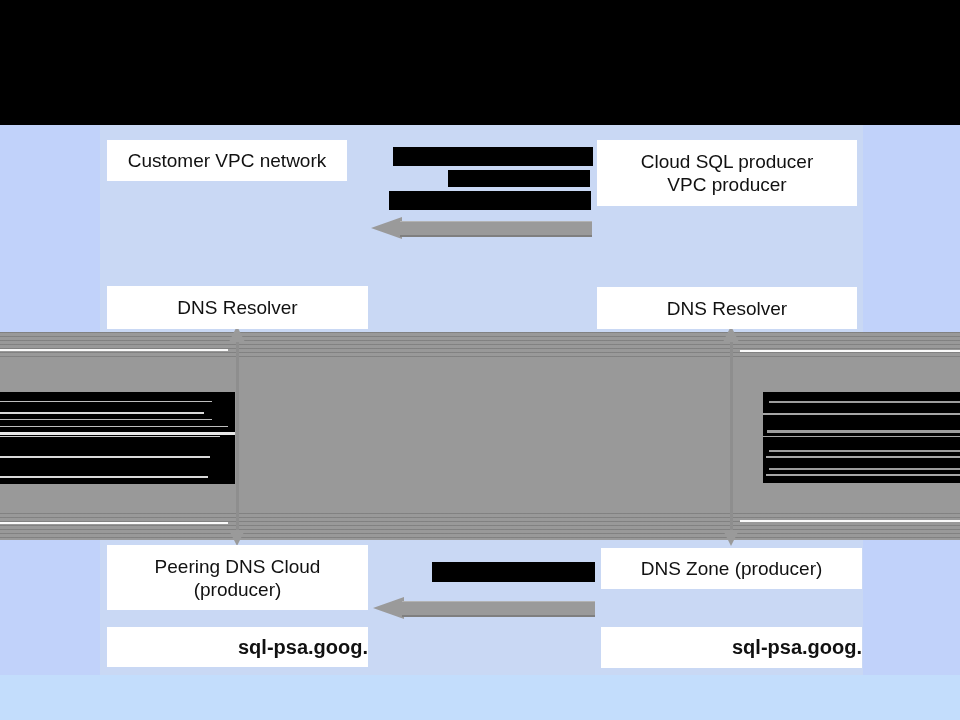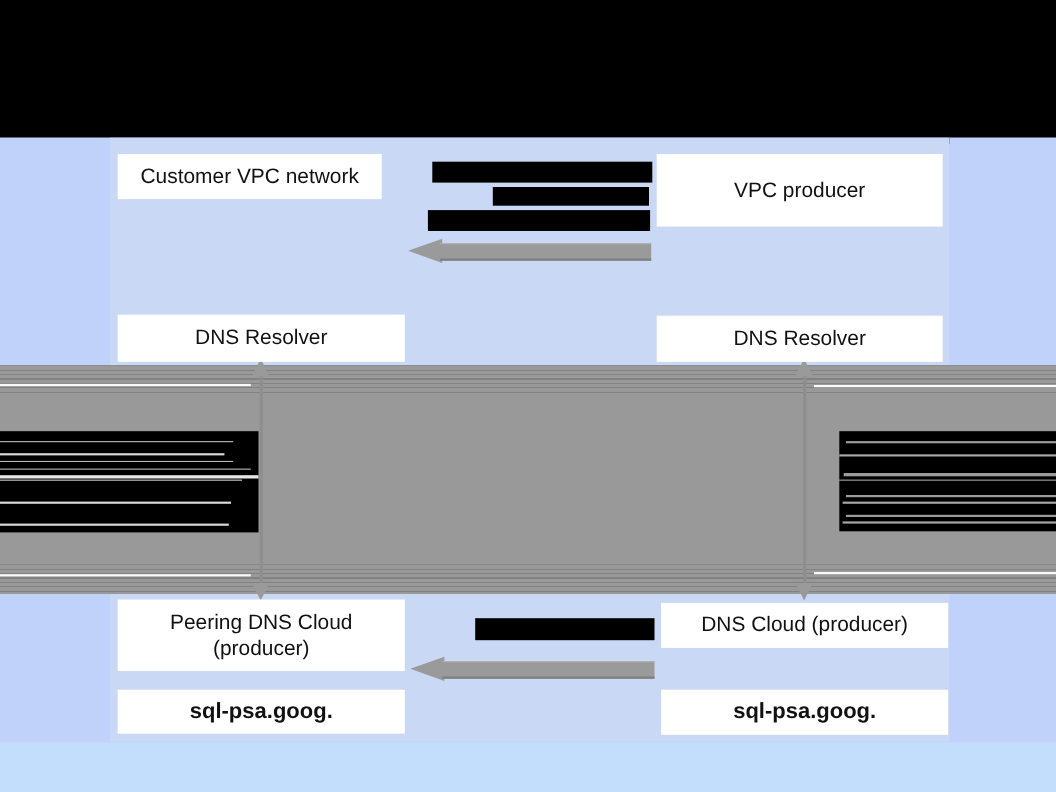--- a/index.html
+++ b/index.html
@@ -22,21 +22,21 @@
   }
   #stripes-top{top:332px;}
   #stripes-bottom{top:513px;height:27px;}
   .white-line{background:#fafafa;height:2px;}
   
   .box{
     background:#ffffff;color:#111111;
     display:flex;flex-direction:column;align-items:center;justify-content:center;
     text-align:center;font-size:19px;line-height:23px;
   }
-  .box.bold{font-weight:700;font-size:20px;}
+  .box.bold{font-weight:700;font-size:20px;align-items:flex-end;}
   
   .h-arrow-body{background:#9a9a9a;border-top:1px solid #b3b3b3;border-bottom:2px solid #7f7f7f;}
   .h-arrow-tip{width:0;height:0;border-top:11px solid transparent;border-bottom:11px solid transparent;border-right:31px solid #9a9a9a;}
   
   .v-shaft{width:3px;background:#8e8e8e;}
   .v-head-up{width:0;height:0;border-left:8px solid transparent;border-right:8px solid transparent;border-bottom:16px solid #9a9a9a;}
   .v-head-down{width:0;height:0;border-left:8px solid transparent;border-right:8px solid transparent;border-top:16px solid #9a9a9a;}
 </style>
 </head>
 <body>
@@ -69,38 +69,39 @@
   <div class="abs h-arrow-body" style="left:400px;top:221px;width:192px;height:13px;"></div>
 
   <div class="abs h-arrow-tip" style="left:373px;top:597px;"></div>
   <div class="abs h-arrow-body" style="left:402px;top:601px;width:193px;height:13px;"></div>
 
   <div class="abs box" style="left:107px;top:140px;width:240px;height:41px;">
     <span>Customer VPC network</span>
   </div>
 
   <div class="abs box" style="left:597px;top:140px;width:260px;height:66px;">
+    <span>Cloud SQL producer</span>
     <span>VPC producer</span>
   </div>
 
   <div class="abs box" style="left:107px;top:286px;width:261px;height:43px;">
     <span>DNS Resolver</span>
   </div>
 
   <div class="abs box" style="left:597px;top:287px;width:260px;height:42px;">
     <span>DNS Resolver</span>
   </div>
 
   <div class="abs box" style="left:107px;top:545px;width:261px;height:65px;">
     <span>Peering DNS Cloud</span>
     <span>(producer)</span>
   </div>
 
   <div class="abs box" style="left:601px;top:548px;width:261px;height:41px;">
-    <span>DNS Cloud (producer)</span>
+    <span>DNS Zone (producer)</span>
   </div>
 
   <div class="abs box bold" style="left:107px;top:627px;width:261px;height:40px;">
     <span>sql-psa.goog.</span>
   </div>
 
   <div class="abs box bold" style="left:601px;top:627px;width:261px;height:41px;">
     <span>sql-psa.goog.</span>
   </div>
 

